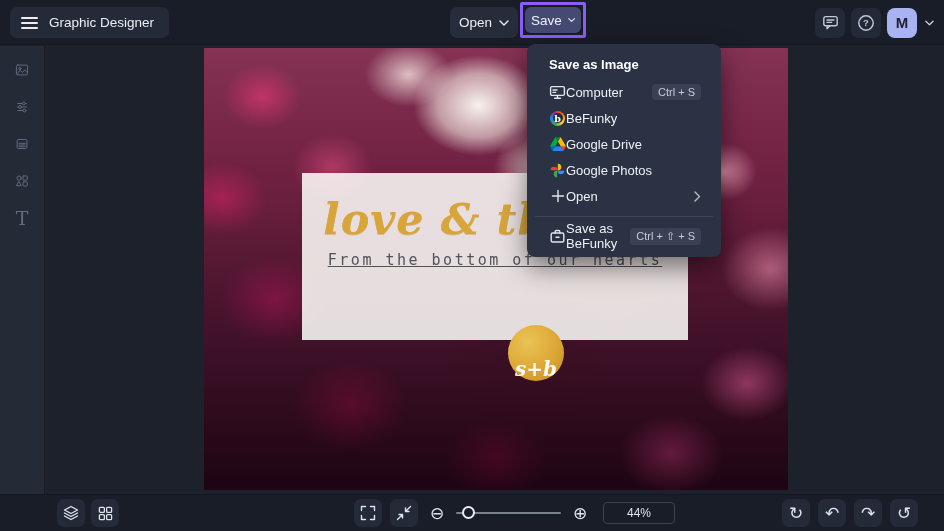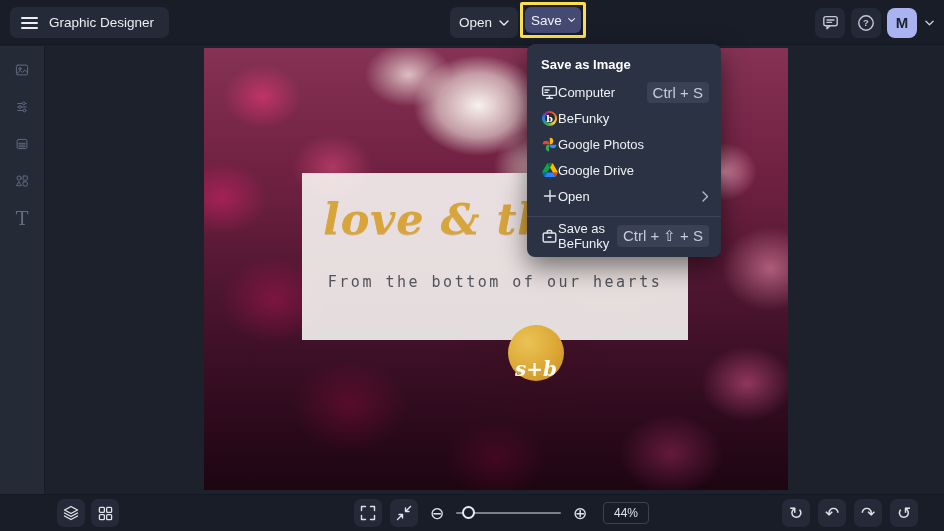--- a/index.html
+++ b/index.html
@@ -14,21 +14,21 @@
   .stroke{fill:none;stroke:currentColor;stroke-width:1.4;stroke-linecap:round;stroke-linejoin:round;}
 
   
   .topbar{position:absolute;left:0;top:0;right:0;height:45px;background:#191d28;border-bottom:1px solid #141824;z-index:30;}
   .menu-btn{position:absolute;left:10px;top:7px;height:31px;display:flex;align-items:center;gap:11px;
     padding:0 15px 0 11px;background:#242a38;border:none;border-radius:7px;color:#eceef3;font-size:13.5px;cursor:pointer;}
   .hamburger{width:17px;height:12px;display:flex;flex-direction:column;justify-content:space-between;}
   .hamburger i{height:2px;background:#eceef3;border-radius:1px;}
   .open-btn{position:absolute;left:450px;top:7px;width:68px;height:31px;background:#262c3a;border:none;border-radius:7px;
     color:#eceef3;font-size:13.5px;display:flex;align-items:center;justify-content:center;gap:7px;cursor:pointer;}
-  .save-annotation{position:absolute;left:520px;top:2px;border:3px solid #fde047;padding:2px;border-radius:2px;}
+  .save-annotation{position:absolute;left:520px;top:2px;border:3px solid #8b5cf6;padding:2px;border-radius:2px;}
   .save-btn{width:56px;height:26px;background:#454a73;border:none;border-radius:6px;color:#f0f1f7;font-size:13.5px;
     display:flex;align-items:center;justify-content:center;gap:6px;cursor:pointer;}
   .topbar-right{position:absolute;right:8px;top:7px;height:31px;display:flex;align-items:center;gap:6px;}
   .tb-icon-btn{width:30px;height:30px;border-radius:7px;background:#232937;border:none;color:#c3c8d4;
     display:flex;align-items:center;justify-content:center;cursor:pointer;}
   .avatar{width:30px;height:30px;border-radius:8px;background:#a9b3f2;color:#1d2230;font-weight:bold;font-size:15px;
     display:flex;align-items:center;justify-content:center;cursor:pointer;border:none;}
   .acct-chevron{background:none;border:none;color:#cdd2dc;padding:0 2px;cursor:pointer;display:flex;align-items:center;}
 
   
@@ -59,34 +59,34 @@
       radial-gradient(110px 85px at 55% 72%, rgba(66,18,38,0.6) 0%, rgba(66,18,38,0) 75%),
       linear-gradient(180deg,#7c2347 0%,#6d2040 35%,#4b1530 68%,#2c0a1d 100%);
   }
   .canvas::after{content:"";position:absolute;inset:0;z-index:1;pointer-events:none;
     background:linear-gradient(180deg, rgba(255,255,255,0.07) 0%, rgba(0,0,0,0) 28%, rgba(24,2,12,0.28) 74%, rgba(16,0,8,0.5) 100%);}
   .design-card{position:absolute;left:98px;top:125px;width:386px;height:167px;background:rgba(253,251,248,0.87);z-index:2;}
   .card-title{margin-top:20px;text-align:center;
     font-family:"DejaVu Serif","Liberation Serif",serif;font-style:italic;font-weight:bold;
     font-size:43px;line-height:1.25;color:#d8a53b;letter-spacing:1px;
     text-shadow:0 1px 0 rgba(170,120,30,0.35);}
-  .card-subtitle{margin-top:26px;text-align:center;font-family:"DejaVu Sans Mono","Liberation Mono",monospace;
-    font-size:15px;letter-spacing:2.5px;color:#52525a;}
+  .card-subtitle{margin-top:4px;text-align:center;font-family:"DejaVu Sans Mono","Liberation Mono",monospace;
+    font-size:15px;letter-spacing:2.5px;color:#52525a;text-decoration:underline;}
   .card-badge{position:absolute;left:50%;bottom:-41px;transform:translateX(-50%);width:56px;height:56px;border-radius:50%;
     background:radial-gradient(circle at 35% 30%, #eac356 0%, #dca735 55%, #c38d25 100%);
     color:#fdfbf4;font-family:"DejaVu Serif","Liberation Serif",serif;font-style:italic;font-weight:bold;font-size:20px;
     display:flex;align-items:flex-end;justify-content:center;margin-left:41px;}
 
   
   .save-menu{position:absolute;left:527px;top:44px;width:194px;background:#2b3243;border-radius:8px;
-    box-shadow:0 10px 26px rgba(0,0,0,0.5);padding:5px 0 8px;z-index:40;}
+    box-shadow:0 10px 26px rgba(0,0,0,0.5);padding:5px 8px 8px;z-index:40;}
   .menu-header{padding:8px 14px 7px;font-size:13px;font-weight:bold;color:#ffffff;}
   .menu-item{display:flex;align-items:center;height:26px;padding:0 12px 0 14px;font-size:13px;color:#eef0f5;cursor:pointer;}
   .menu-icon{width:17px;display:flex;align-items:center;justify-content:center;color:#e2e5ec;flex:0 0 17px;}
-  .shortcut{margin-left:auto;background:#3a4154;color:#c6cbd8;font-size:15px;padding:2px 6px;border-radius:4px;white-space:nowrap;text-align:center;}
+  .shortcut{margin-left:auto;background:#3a4154;color:#c6cbd8;font-size:11px;padding:2px 6px;border-radius:4px;white-space:nowrap;text-align:center;}
   .submenu-chevron{margin-left:auto;color:#b6bbc8;display:flex;align-items:center;}
   .menu-sep{height:1px;background:#3c4356;margin:7px 0 6px;}
   .befunky-logo{position:relative;width:15px;height:15px;border-radius:50%;
     background:conic-gradient(#e53935 0deg,#fb8c00 70deg,#fdd835 130deg,#43a047 200deg,#1e88e5 270deg,#8e24aa 330deg,#e53935 360deg);}
   .befunky-logo i{position:absolute;inset:2.5px;border-radius:50%;background:#262c3a;}
   .befunky-logo b{position:absolute;inset:0;display:flex;align-items:center;justify-content:center;
     color:#fff;font-size:9.5px;font-style:normal;font-family:"DejaVu Serif",serif;}
 
   
   .bottombar{position:absolute;left:0;right:0;bottom:0;height:37px;background:#191d28;border-top:1px solid #141824;z-index:30;}
@@ -95,21 +95,21 @@
   .bb-center{left:354px;gap:8px;}
   .bb-right{right:26px;gap:8px;}
   .bb-btn{width:28px;height:28px;border-radius:7px;background:#242a38;border:none;color:#dfe3ea;
     display:flex;align-items:center;justify-content:center;cursor:pointer;}
   .glyph-btn{background:none;border:none;color:#dfe3ea;width:22px;height:28px;font-size:17px;
     font-family:"DejaVu Sans",sans-serif;display:flex;align-items:center;justify-content:center;cursor:pointer;padding:0;}
   .slider{position:relative;width:105px;height:28px;display:flex;align-items:center;cursor:pointer;}
   .slider-track{width:100%;height:2px;background:#79808e;border-radius:1px;}
   .slider-handle{position:absolute;left:6px;top:7px;width:13px;height:13px;border:2px solid #e9ecf2;border-radius:50%;background:#191d28;cursor:grab;}
   .zoom-box{height:22px;min-width:40px;border:1px solid #3a4150;border-radius:4px;color:#dfe3ea;font-size:12px;
-    display:flex;align-items:center;justify-content:center;padding:0 10px;margin-left:4px;background:none;}
+    display:flex;align-items:center;justify-content:center;padding:0 23px;margin-left:4px;background:none;}
 </style>
 </head>
 <body>
 
 <div class="app">
 
   <header class="topbar">
     <button class="menu-btn">
       <span class="hamburger">
           <i></i>
@@ -221,20 +221,34 @@
     </div>
 
     <div class="menu-item">
       <span class="menu-icon">
         <span class="befunky-logo">
             <i></i>
             <b>b</b>
           </span>
       </span>
       <span class="menu-label">BeFunky</span>
+    </div>
+
+    <div class="menu-item">
+      <span class="menu-icon">
+        <svg width="16" height="14" viewBox="0 0 87.3 78">
+          <path d="M6.6 66.85l3.85 6.65c.8 1.4 1.95 2.5 3.3 3.3L27.5 53H0c0 1.55.4 3.1 1.2 4.5z" fill="#0066da"></path>
+          <path d="M43.65 25L29.9 1.2c-1.35.8-2.5 1.9-3.3 3.3l-25.4 44A9.06 9.06 0 000 53h27.5z" fill="#00ac47"></path>
+          <path d="M73.55 76.8c1.35-.8 2.5-1.9 3.3-3.3l1.6-2.75L86.1 57.5c.8-1.4 1.2-2.95 1.2-4.5H59.8l5.85 11.5z" fill="#ea4335"></path>
+          <path d="M43.65 25L57.4 1.2C56.05.4 54.5 0 52.9 0H34.4c-1.6 0-3.15.45-4.5 1.2z" fill="#00832d"></path>
+          <path d="M59.8 53H27.5L13.75 76.8c1.35.8 2.9 1.2 4.5 1.2h50.8c1.6 0 3.15-.45 4.5-1.2z" fill="#2684fc"></path>
+          <path d="M73.4 26.5l-12.7-22c-.8-1.4-1.95-2.5-3.3-3.3L43.65 25 59.8 53h27.45c0-1.55-.4-3.1-1.2-4.5z" fill="#ffba00"></path>
+        </svg>
+      </span>
+      <span class="menu-label">Google Drive</span>
     </div>
 
     <div class="menu-item">
       <span class="menu-icon">
         <svg width="15" height="15" viewBox="0 0 24 24">
           <g transform="rotate(0 12 12)">
               <path d="M1 11.5a5.5 5.5 0 0111 0z" fill="#ea4335"></path>
             </g>
           <g transform="rotate(90 12 12)">
               <path d="M1 11.5a5.5 5.5 0 0111 0z" fill="#fbbc04"></path>
@@ -245,34 +259,20 @@
           <g transform="rotate(270 12 12)">
               <path d="M1 11.5a5.5 5.5 0 0111 0z" fill="#34a853"></path>
             </g>
         </svg>
       </span>
       <span class="menu-label">Google Photos</span>
     </div>
 
     <div class="menu-item">
       <span class="menu-icon">
-        <svg width="16" height="14" viewBox="0 0 87.3 78">
-          <path d="M6.6 66.85l3.85 6.65c.8 1.4 1.95 2.5 3.3 3.3L27.5 53H0c0 1.55.4 3.1 1.2 4.5z" fill="#0066da"></path>
-          <path d="M43.65 25L29.9 1.2c-1.35.8-2.5 1.9-3.3 3.3l-25.4 44A9.06 9.06 0 000 53h27.5z" fill="#00ac47"></path>
-          <path d="M73.55 76.8c1.35-.8 2.5-1.9 3.3-3.3l1.6-2.75L86.1 57.5c.8-1.4 1.2-2.95 1.2-4.5H59.8l5.85 11.5z" fill="#ea4335"></path>
-          <path d="M43.65 25L57.4 1.2C56.05.4 54.5 0 52.9 0H34.4c-1.6 0-3.15.45-4.5 1.2z" fill="#00832d"></path>
-          <path d="M59.8 53H27.5L13.75 76.8c1.35.8 2.9 1.2 4.5 1.2h50.8c1.6 0 3.15-.45 4.5-1.2z" fill="#2684fc"></path>
-          <path d="M73.4 26.5l-12.7-22c-.8-1.4-1.95-2.5-3.3-3.3L43.65 25 59.8 53h27.45c0-1.55-.4-3.1-1.2-4.5z" fill="#ffba00"></path>
-        </svg>
-      </span>
-      <span class="menu-label">Google Drive</span>
-    </div>
-
-    <div class="menu-item">
-      <span class="menu-icon">
         <svg width="14" height="14" viewBox="0 0 14 14">
             <path class="stroke" d="M7 1.5v11M1.5 7h11"></path>
           </svg>
       </span>
       <span class="menu-label">Open</span>
       <span class="submenu-chevron">
         <svg width="7" height="11" viewBox="0 0 7 11">
             <path class="stroke" d="M1 1l4.5 4.5L1 10"></path>
           </svg>
       </span>

